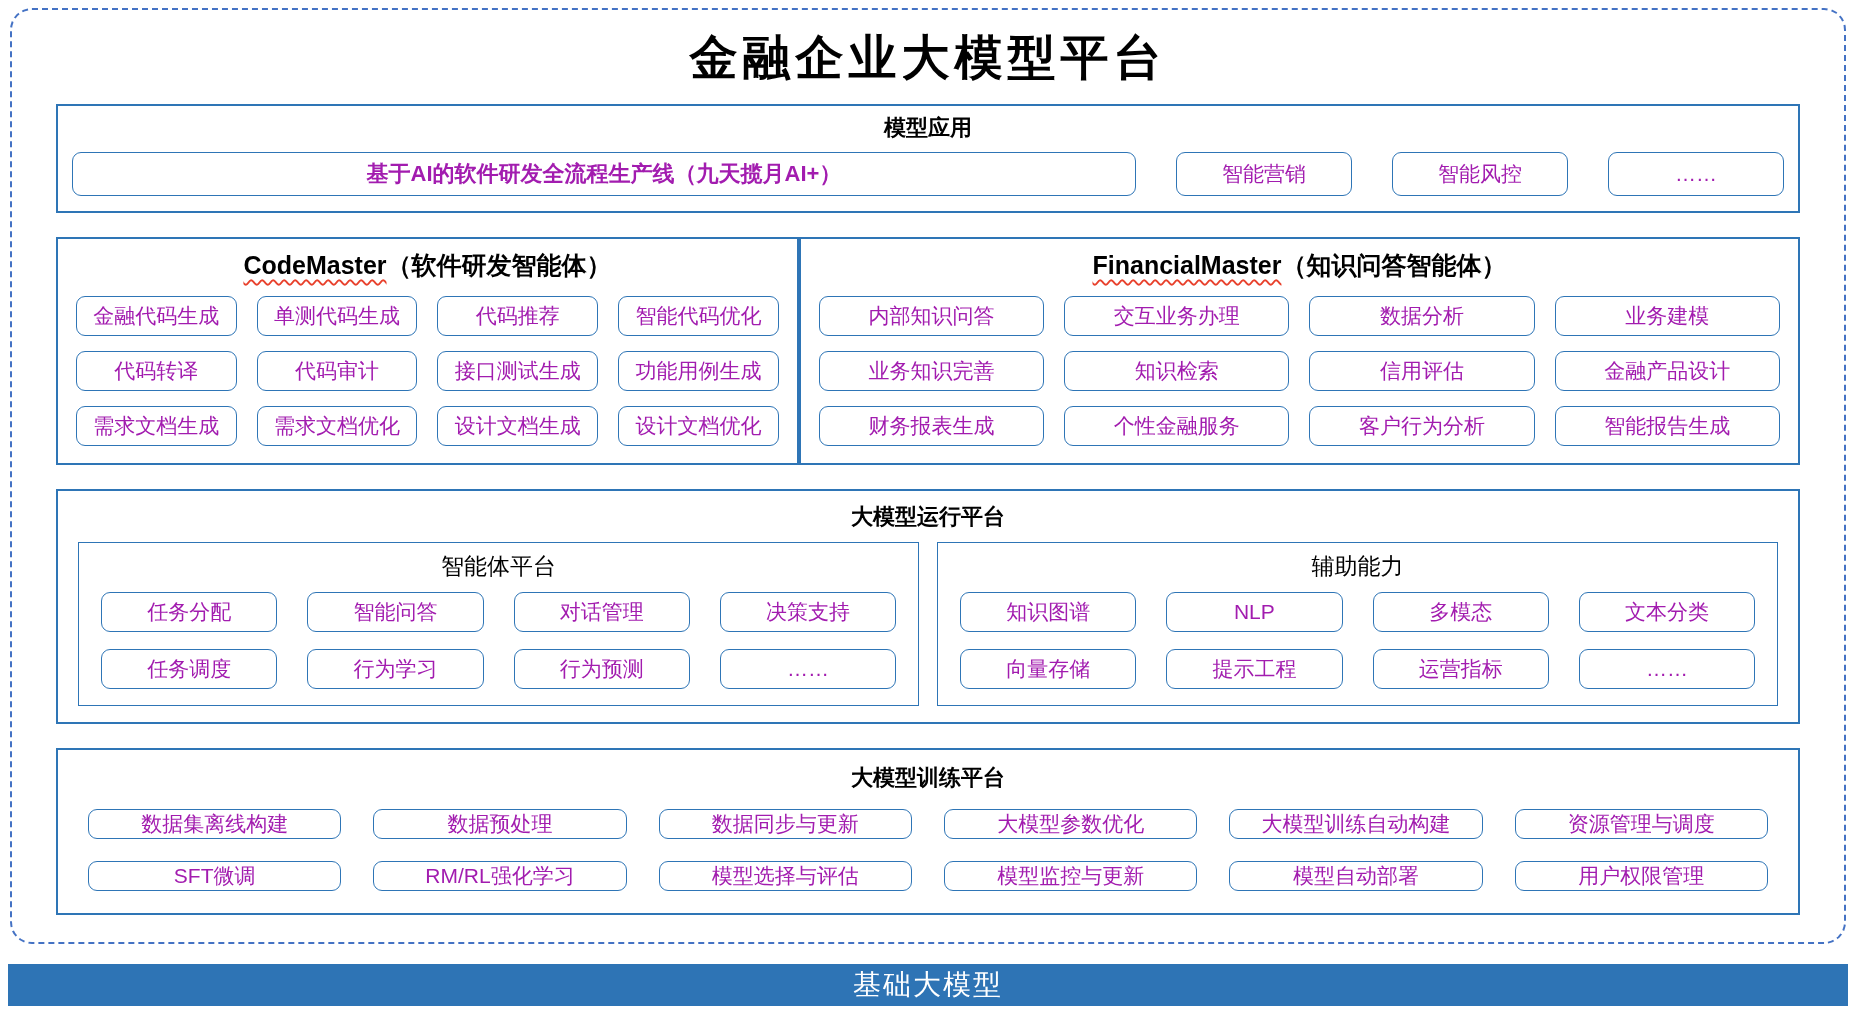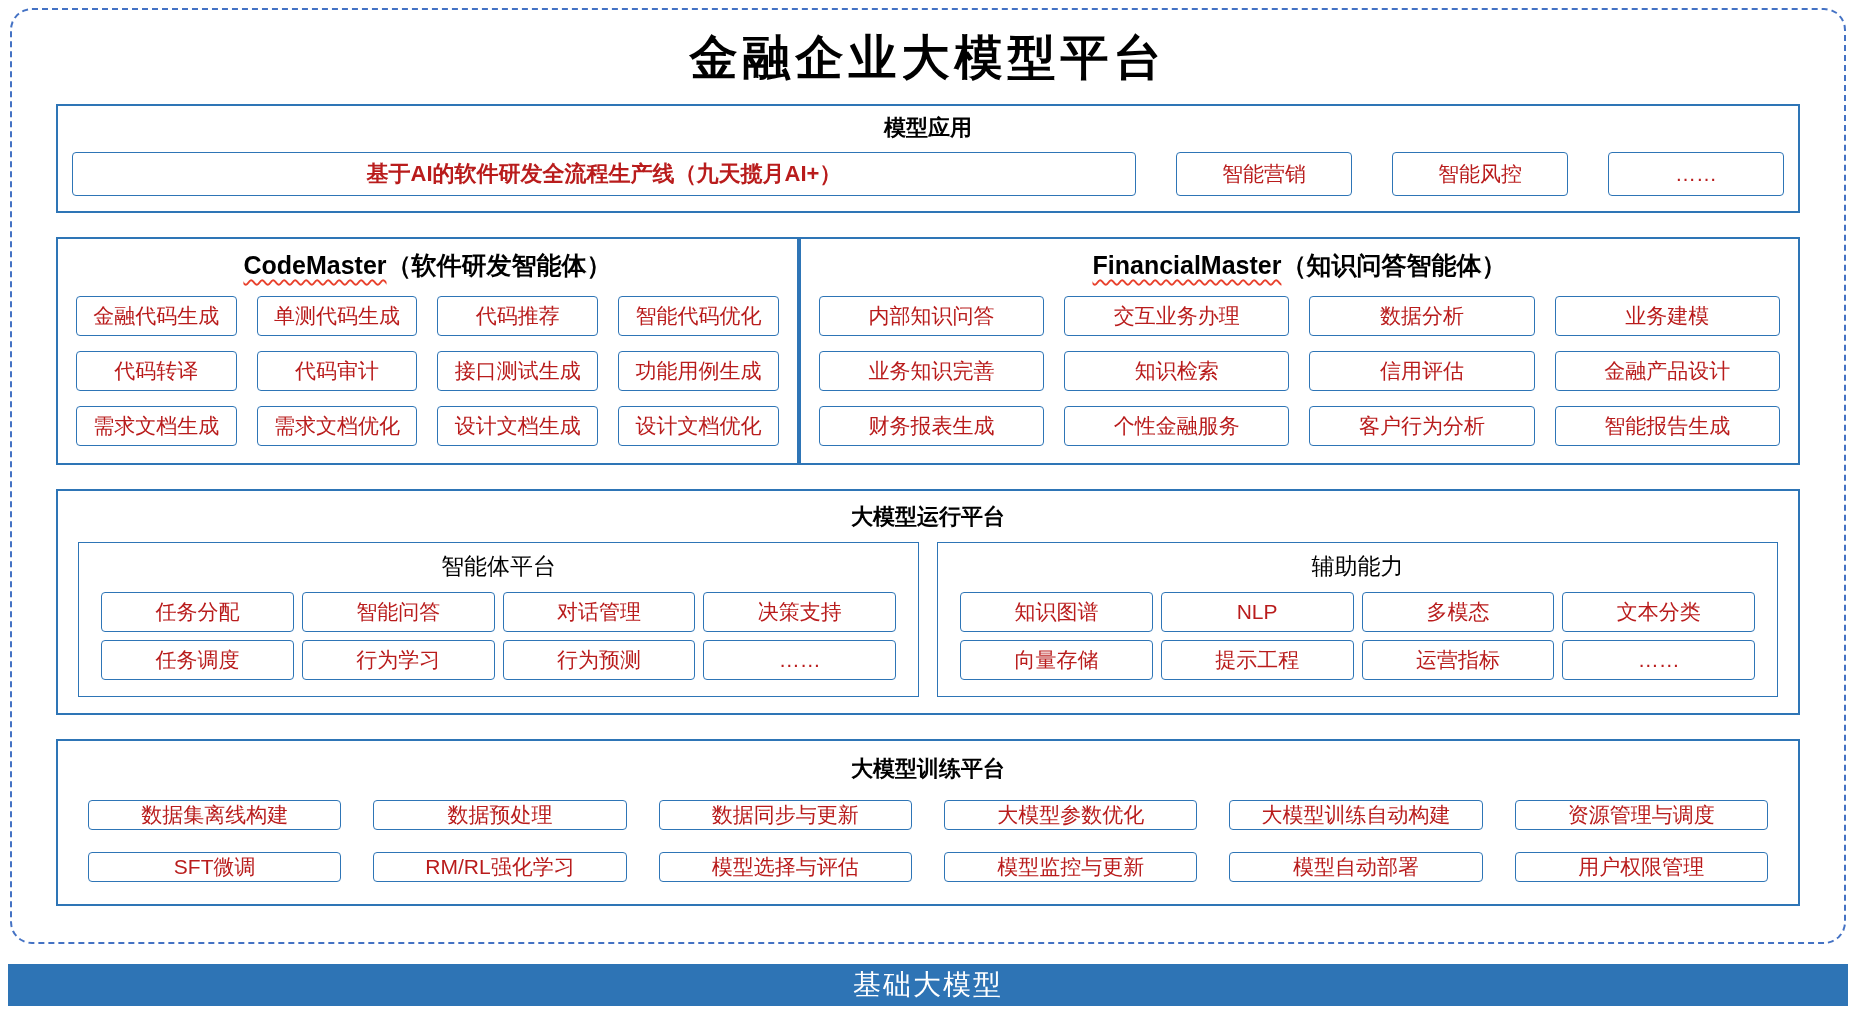--- a/index.html
+++ b/index.html
@@ -36,24 +36,24 @@
     font-weight: 700;
     font-size: 22px;
     color: #000;
     padding-top: 7px;
   }
   .chip {
     display: flex;
     align-items: center;
     justify-content: center;
     border: 1.5px solid #2E75B6;
-    border-radius: 4px;
+    border-radius: 9px;
     background: #fff;
     font-size: 21px;
-    color: #b91c1c;
+    color: #a21caf;
     height: 40px;
     white-space: nowrap;
     overflow: hidden;
   }
   
   .sec-apps { margin-top: 14px; padding: 0 14px 15px; }
   .apps-row { display: flex; gap: 40px; margin-top: 9px; }
   .apps-row .chip { height: 44px; }
   .app-main { flex: 1 1 auto; font-weight: 700; font-size: 22px; }
   .app-small { flex: 0 0 176px; }
@@ -70,21 +70,21 @@
     text-decoration-thickness: 2px;
     text-underline-offset: 5px;
     text-decoration-skip-ink: none;
   }
   .grid4 { display: grid; grid-template-columns: repeat(4, 1fr); column-gap: 20px; row-gap: 15px; margin-top: 12px; }
   
   .sec-runtime { margin-top: 24px; padding: 4px 20px 16px; }
   .runtime-row { display: flex; gap: 18px; margin-top: 10px; }
   .sub-box { flex: 1 1 0; border: 1.5px solid #2E75B6; padding: 4px 22px 16px; background: #fff; }
   .sub-header { text-align: center; font-weight: 400; font-size: 23px; padding-top: 4px; }
-  .grid4b { display: grid; grid-template-columns: repeat(4, 1fr); column-gap: 30px; row-gap: 17px; margin-top: 10px; gap: 8px; }
+  .grid4b { display: grid; grid-template-columns: repeat(4, 1fr); column-gap: 30px; row-gap: 17px; margin-top: 10px; }
   
   .sec-training { margin-top: 24px; padding: 6px 30px 22px; }
   .grid6 { display: grid; grid-template-columns: repeat(6, 1fr); column-gap: 32px; row-gap: 22px; margin-top: 16px; }
   .grid6 .chip { height: 30px; }
   
   .foundation-bar {
     position: absolute;
     left: 8px; top: 964px;
     width: 1840px; height: 42px;
     background: #2E74B5;

